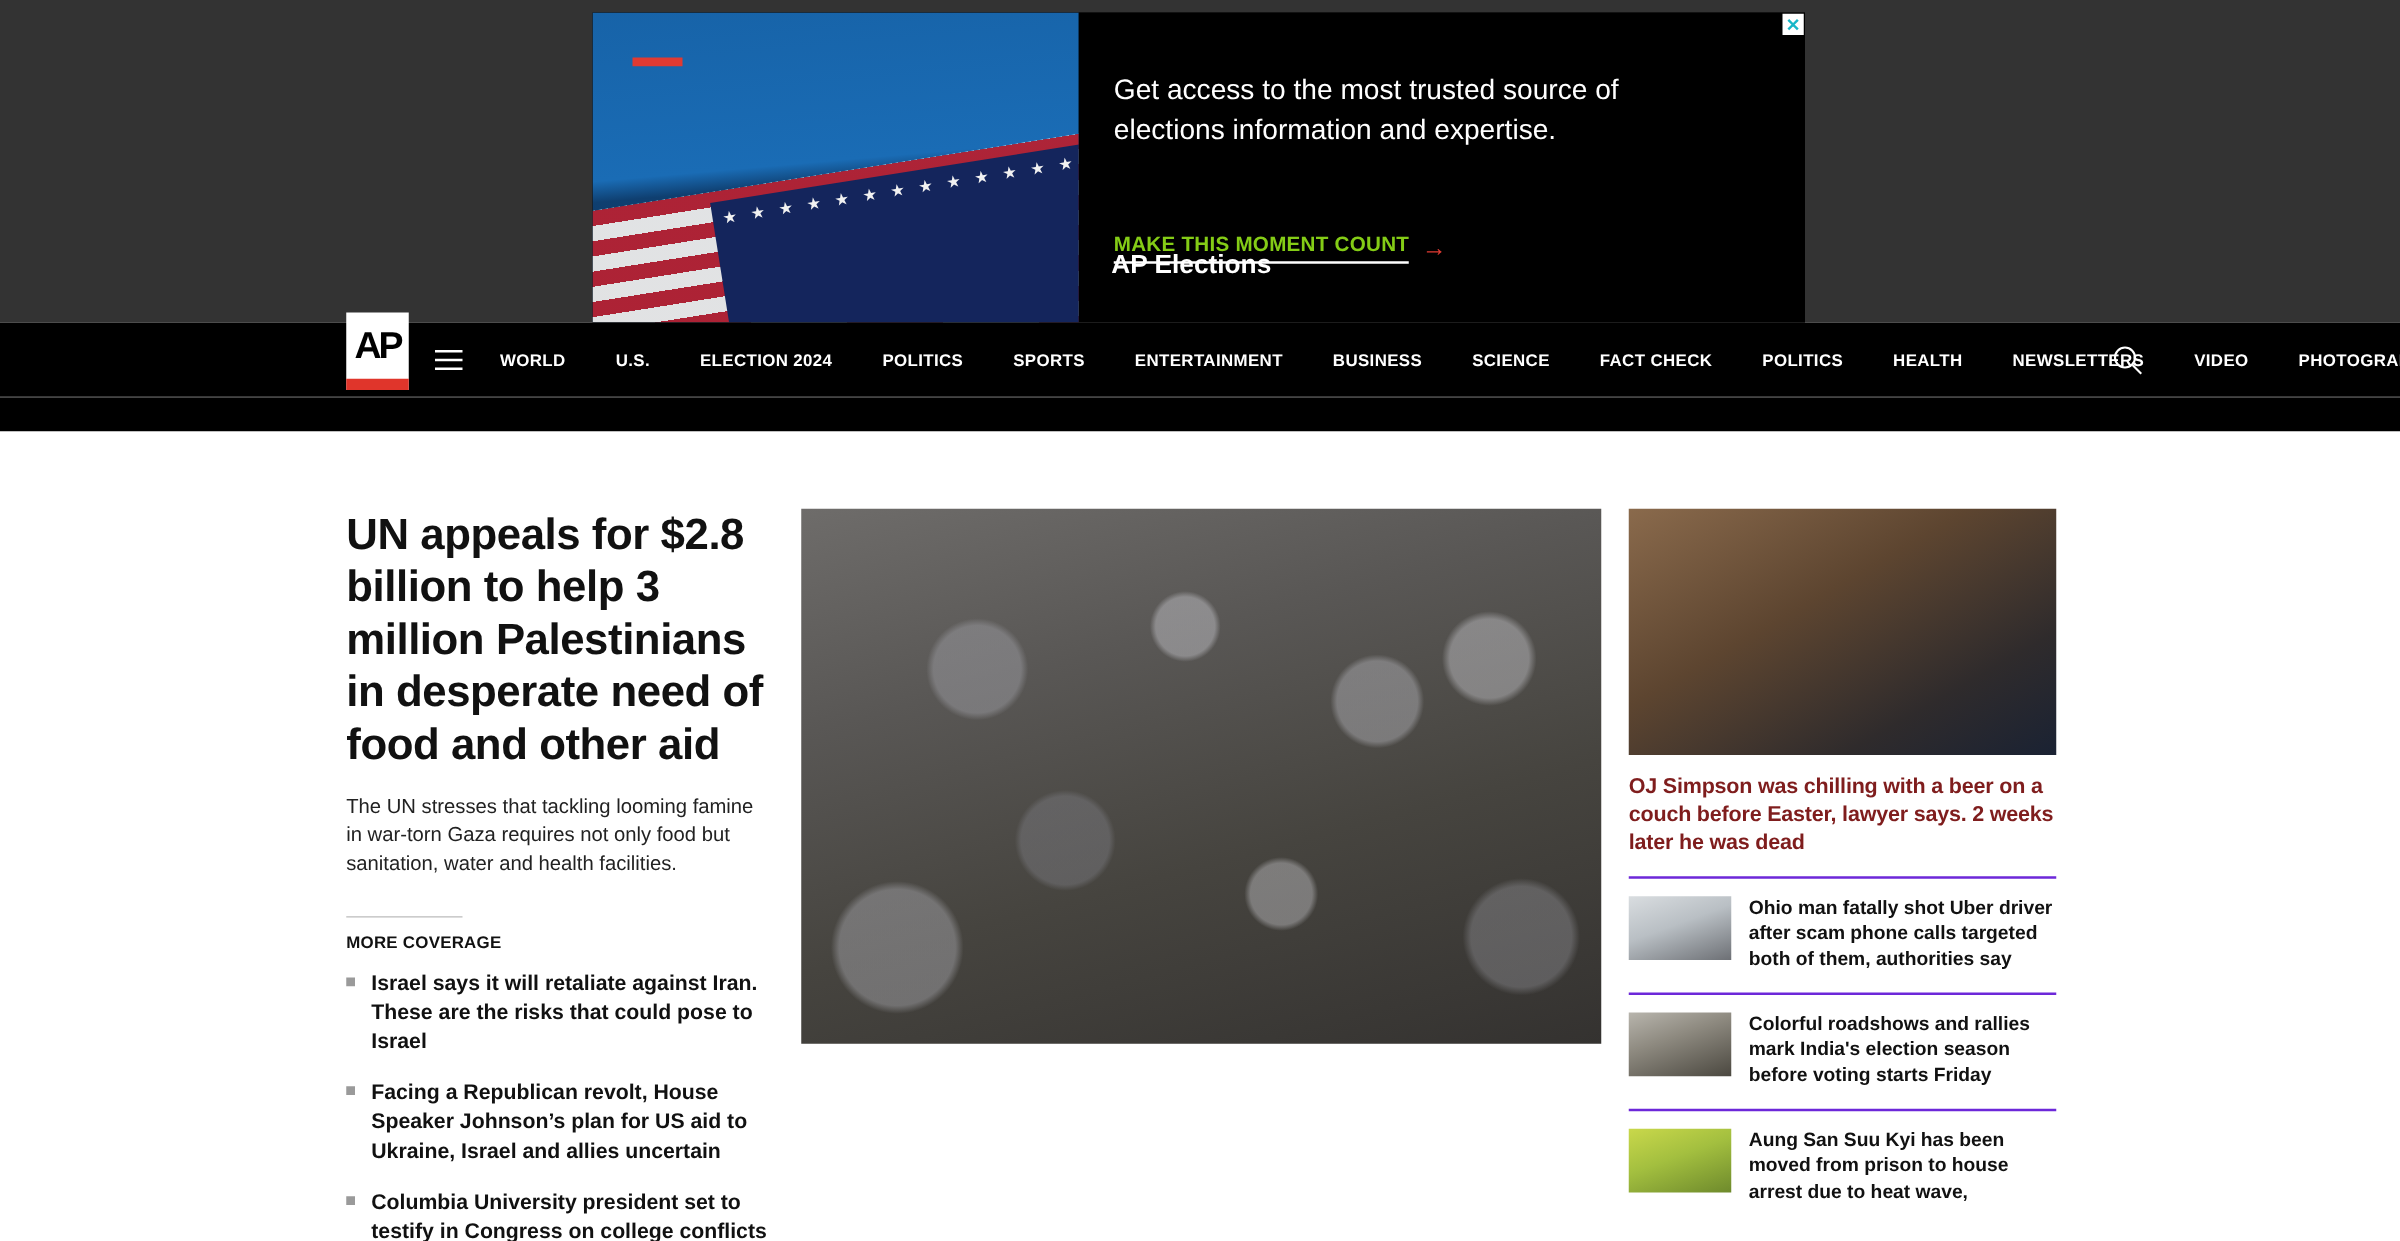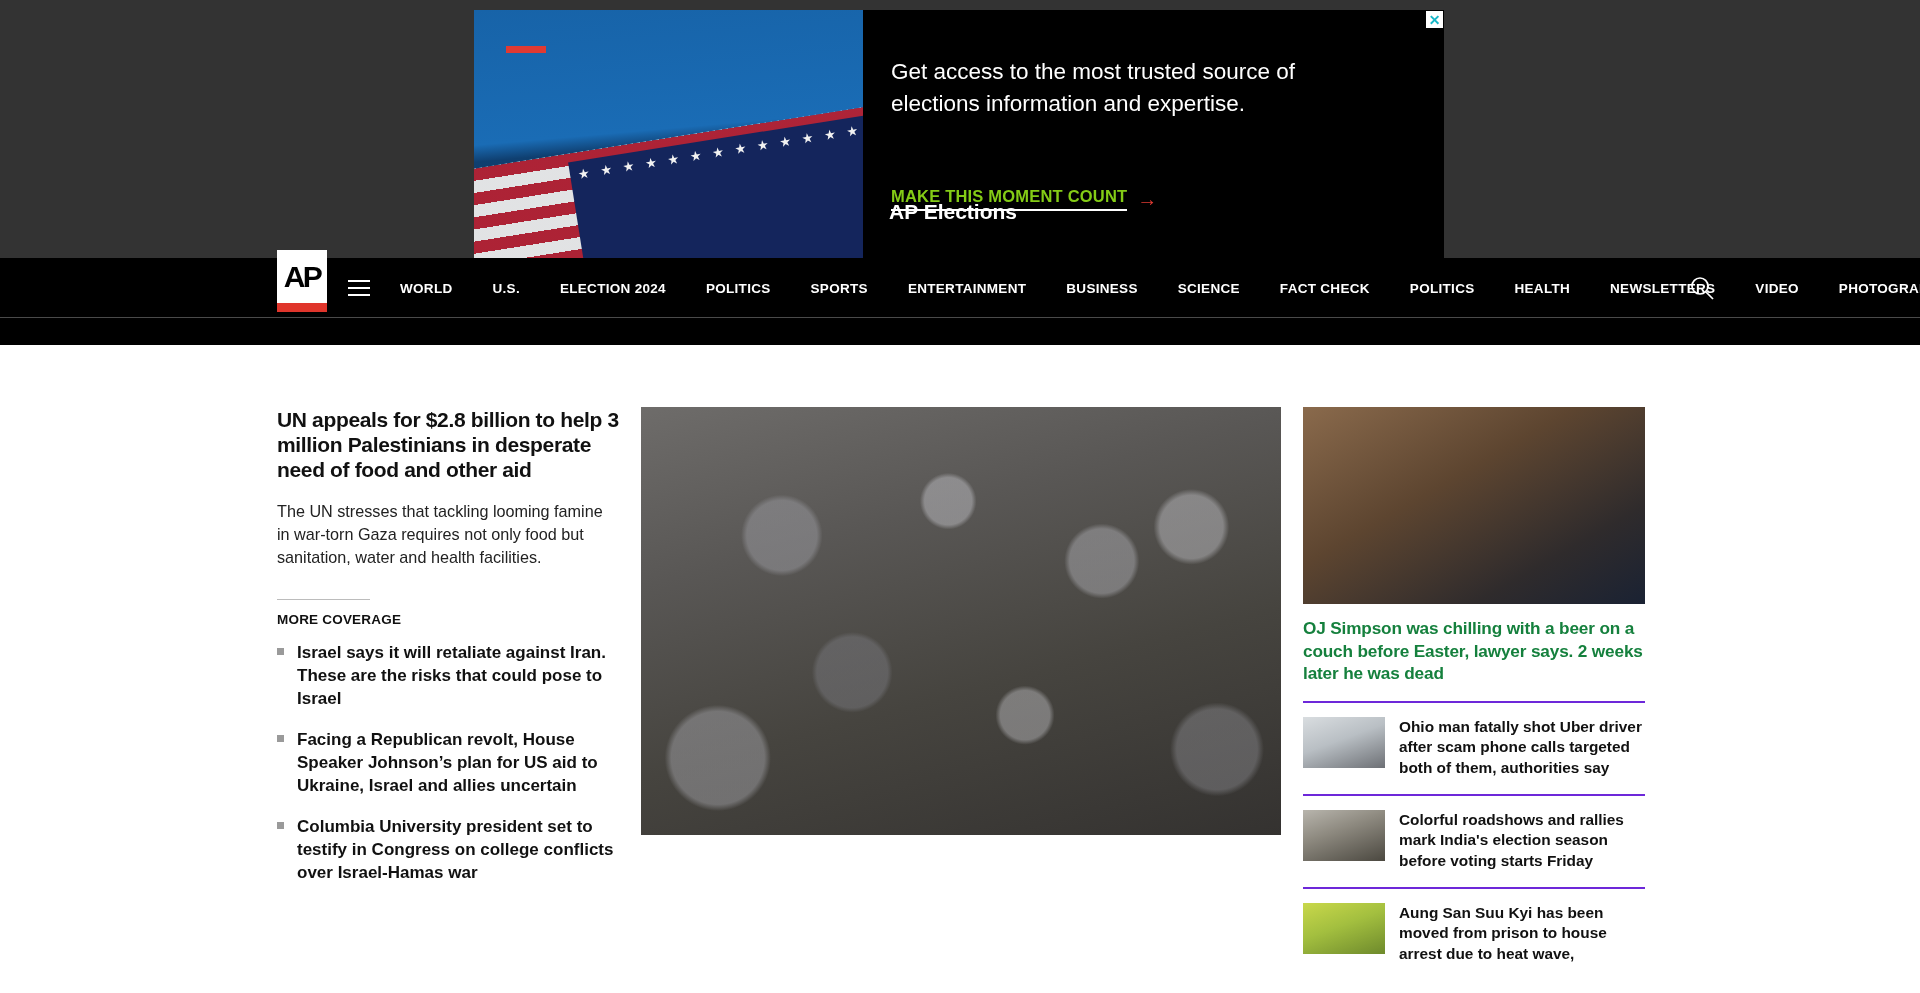--- a/index.html
+++ b/index.html
@@ -173,21 +173,21 @@
   .grid {
     position: absolute; left: 277px; top: 62px;
     width: 1365px;
     display: grid;
     grid-template-columns: 342px 640px 342px;
     column-gap: 22px;
   }
 
   
   .lead-title {
-    font-size: 21px; font-weight: bold; color: #111111;
+    font-size: 35px; font-weight: bold; color: #111111;
     line-height: 1.2; letter-spacing: -0.35px;
     cursor: pointer;
   }
   .lead-dek {
     margin-top: 17px;
     font-size: 16.2px; color: #222222; line-height: 1.42;
   }
   .mc-rule {
     margin-top: 30px; width: 93px; height: 1px; background: #bcbcbc;
   }
@@ -228,21 +228,21 @@
   }
 
   
   .rail-img {
     width: 342px; height: 197px;
     background: linear-gradient(150deg, #8a6a4c 0%, #5d4530 40%, #2f2b2c 75%, #1a2233 100%);
     cursor: pointer;
   }
   .rail-title {
     margin-top: 13px;
-    font-size: 17.2px; font-weight: bold; color: #15803d;
+    font-size: 17.2px; font-weight: bold; color: #7f1d1d;
     line-height: 1.32; letter-spacing: -0.15px;
     cursor: pointer;
   }
   .rail-item {
     display: flex; gap: 14px;
     padding-top: 14px;
     border-top: 2px solid #6d28d9;
     margin-top: 16px;
     cursor: pointer;
   }

